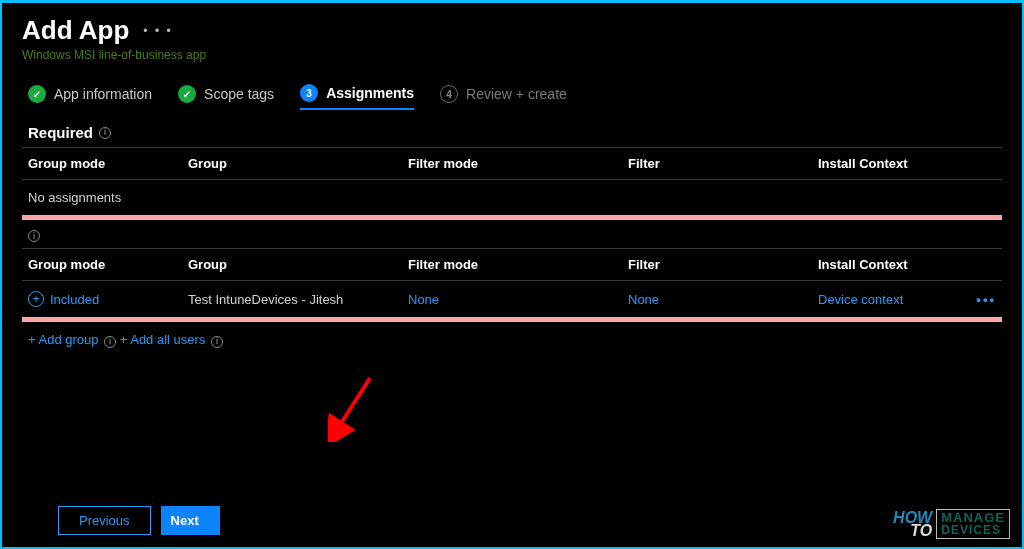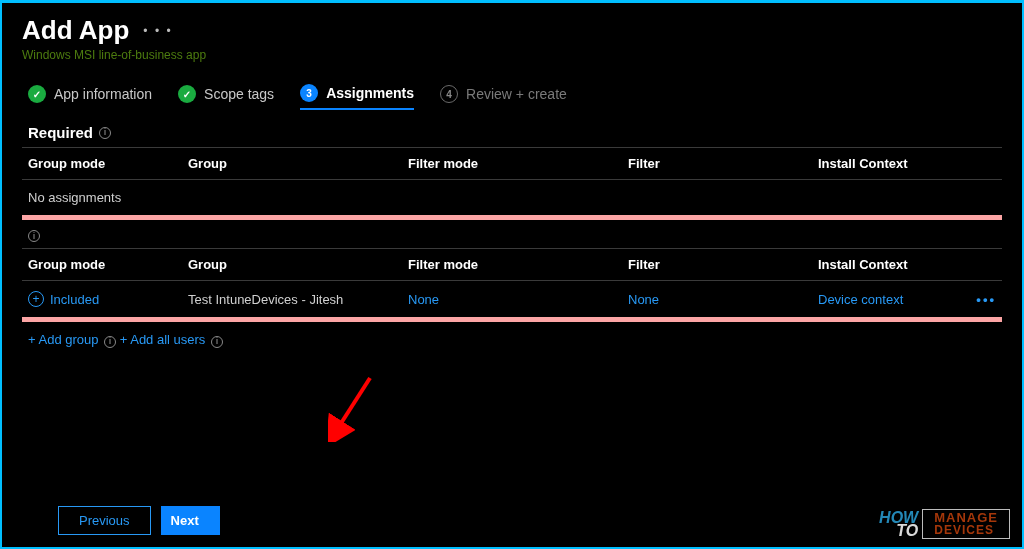--- a/index.html
+++ b/index.html
@@ -100,22 +100,22 @@
 
     .watermark {
       position: absolute; right: 12px; bottom: 8px;
       display: flex; align-items: center; gap: 4px;
       opacity: 0.85; font-family: Arial, sans-serif;
     }
     .wm-howto { text-align: right; line-height: 0.85; font-weight: 800; font-style: italic;}
     .wm-how { font-size: 16px; color: #2aa0d8; }
     .wm-to { font-size: 16px; color: #fff; }
     .wm-box {
-      border: 1.5px solid #ddd; padding: 2px 11px; line-height: 0.95;
-      color: #c2410c; font-weight: 700; letter-spacing: 1px;
+      border: 1.5px solid #ddd; padding: 2px 4px; line-height: 0.95;
+      color: #0f766e; font-weight: 700; letter-spacing: 1px;
     }
     .wm-box .l1 { font-size: 13px; }
     .wm-box .l2 { font-size: 12px; }
 
     .arrow {
       position: absolute;
       left: 326px; top: 369px;
       transform: rotate(0deg);
       pointer-events: none;
     }

